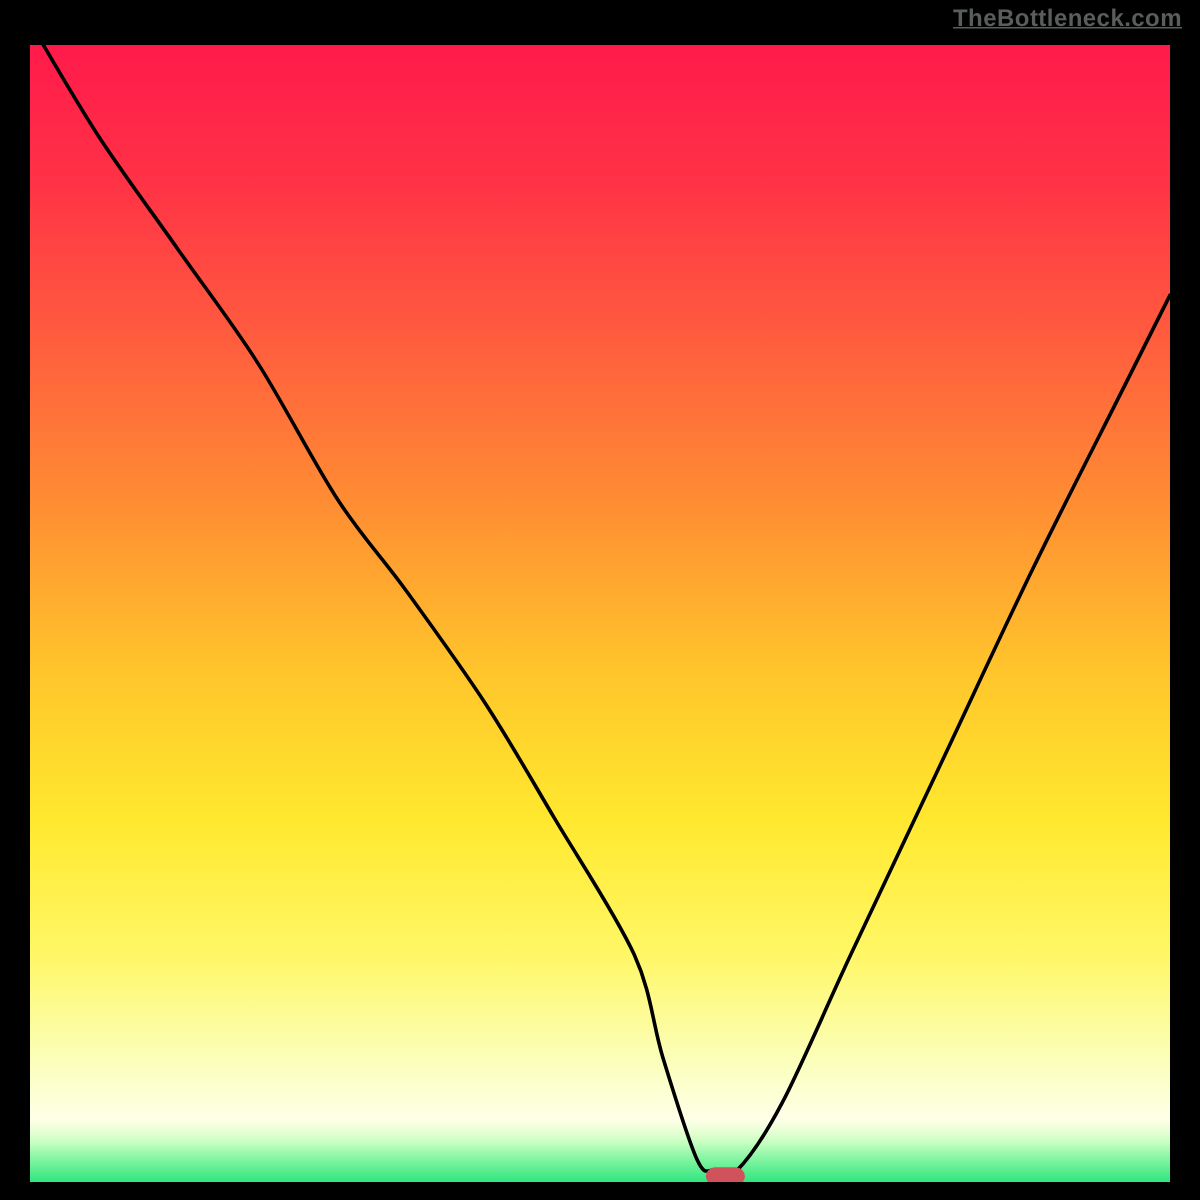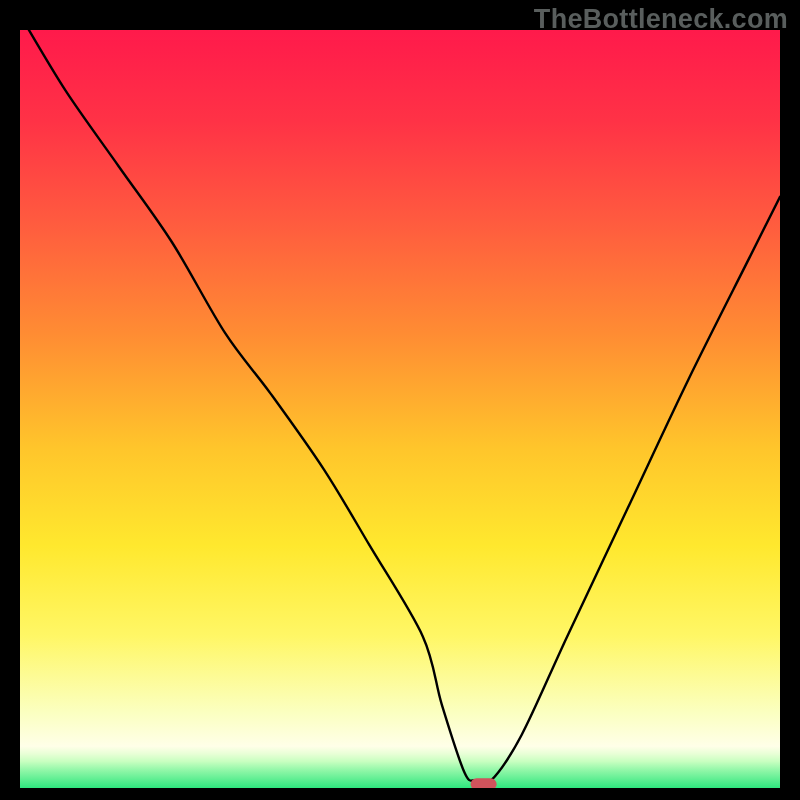--- a/index.html
+++ b/index.html
@@ -17,24 +17,25 @@
     top: 0;
     width: 800px;
     height: 800px;
     background: #000000;
   }
   .watermark {
     position: absolute;
     top: 4px;
     right: 12px;
     color: #595e5d;
-    font-size: 27px;
+    font-size: 16px;
     font-weight: 600;
     letter-spacing: 0.3px;
     user-select: none;
+    text-decoration: underline;
   }
   .plot-viewport {
     position: absolute;
     left: 20px;
     top: 30px;
     width: 760px;
     height: 758px;
     overflow: hidden;
   }
   svg {

